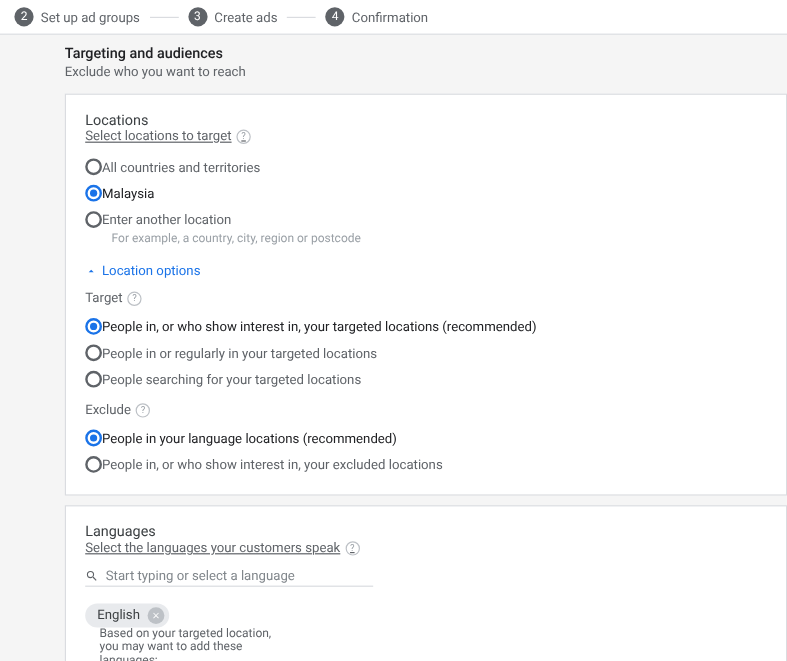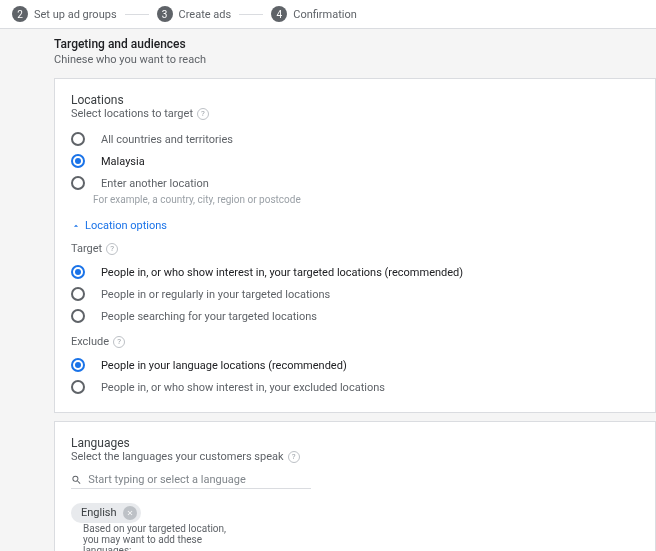--- a/index.html
+++ b/index.html
@@ -12,24 +12,24 @@
     
     .page-header { padding: 8px 12px 8px 54px; }
     .page-title { font-size: 12px; font-weight: 500; color: #202124; }
     .page-sub { font-size: 11px; color: #5f6368; margin-top: 2px; }
     
     .card { background: #fff; margin: 4px 0 8px 54px; border: 1px solid #dadce0; display: flex; padding: 14px 16px; flex-direction: column; }
     .card-label { width: 120px; font-size: 12px; color: #3c4043; }
     .card-body { flex: 1; font-size: 11px; color: #5f6368; }
     .card-aside { width: 160px; margin-left: 12px; font-size: 10px; color: #5f6368; }
     
-    .section-title { display: flex; align-items: center; gap: 4px; color: #5f6368; margin-bottom: 8px; }
+    .section-title { display: flex; align-items: center; gap: 4px; color: #5f6368; margin-bottom: 8px; text-decoration: underline; }
     .help-icon { width: 12px; height: 12px; border: 1px solid #bdc1c6; border-radius: 50%; display: inline-flex; align-items: center; justify-content: center; font-size: 8px; color: #9aa0a6; }
     
-    .radio-row { display: flex; align-items: center; gap: 16px; padding: 4px 0; color: #3c4043; }
+    .radio-row { display: flex; align-items: center; gap: 0; padding: 4px 0; color: #3c4043; }
     .radio-row .text { color: #5f6368; }
     .radio-row.selected .text { color: #202124; text-align: center; }
     .radio { width: 14px; height: 14px; border: 2px solid #5f6368; border-radius: 50%; display: inline-flex; align-items: center; justify-content: center; flex-shrink: 0; }
     .radio.checked { border-color: #1a73e8; }
     .radio.checked::after { content: ""; width: 6px; height: 6px; background: #1a73e8; border-radius: 50%; }
     
     .search-row { display: flex; align-items: center; gap: 8px; margin: 10px 0 2px 22px; }
     .search-input-wrap { display: flex; align-items: center; border-bottom: 1px solid #dadce0; flex: 1; max-width: 220px; padding: 2px 0; gap: 6px; }
     .input-el { border: none; outline: none; font-size: 11px; color: #5f6368; width: 100%; font-family: inherit; }
     .input-el::placeholder { color: #80868b; }
@@ -65,21 +65,21 @@
   </div>
   <div class="step-sep"></div>
   <div class="step">
     <span class="step-badge">4</span>
     <span>Confirmation</span>
   </div>
 </div>
 
 <div class="page-header">
   <div class="page-title">Targeting and audiences</div>
-  <div class="page-sub">Chinese who you want to reach</div>
+  <div class="page-sub">Exclude who you want to reach</div>
 </div>
 
 <div class="card">
   <div class="card-label">Locations</div>
   <div class="card-body">
     <div class="section-title">
       <span>Select locations to target</span>
       <span class="help-icon">?</span>
     </div>
     <div class="radio-row">

